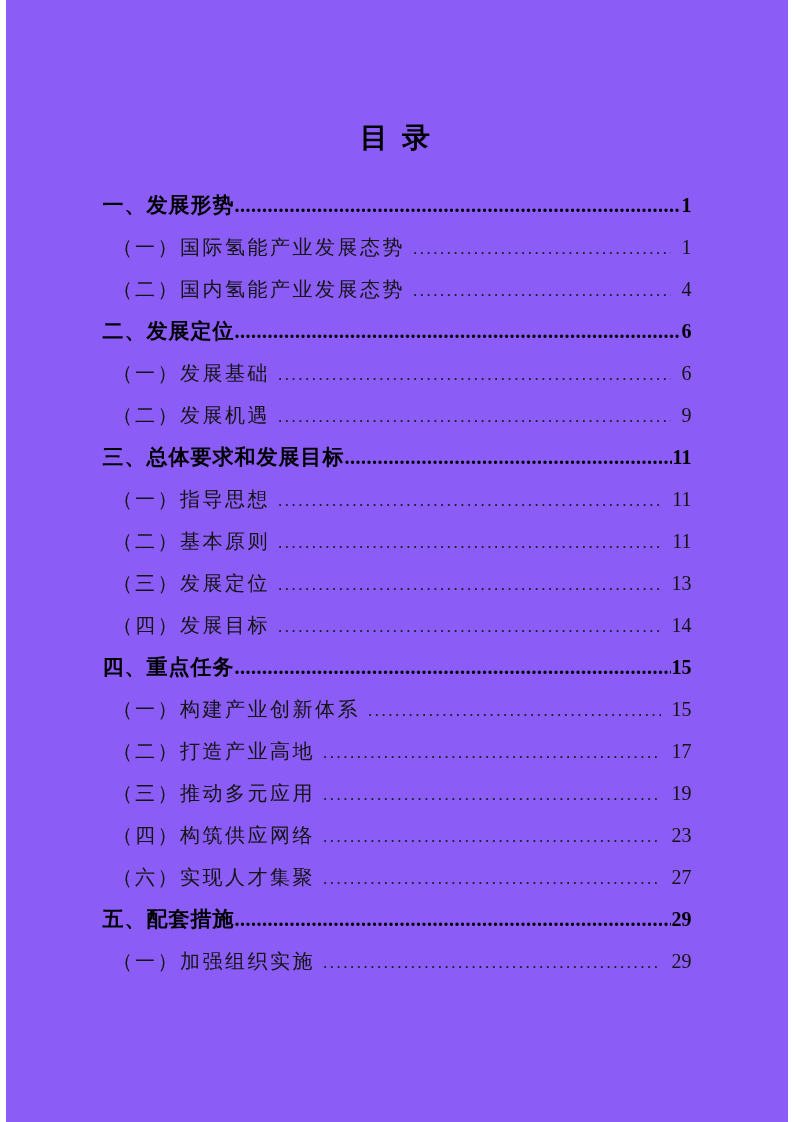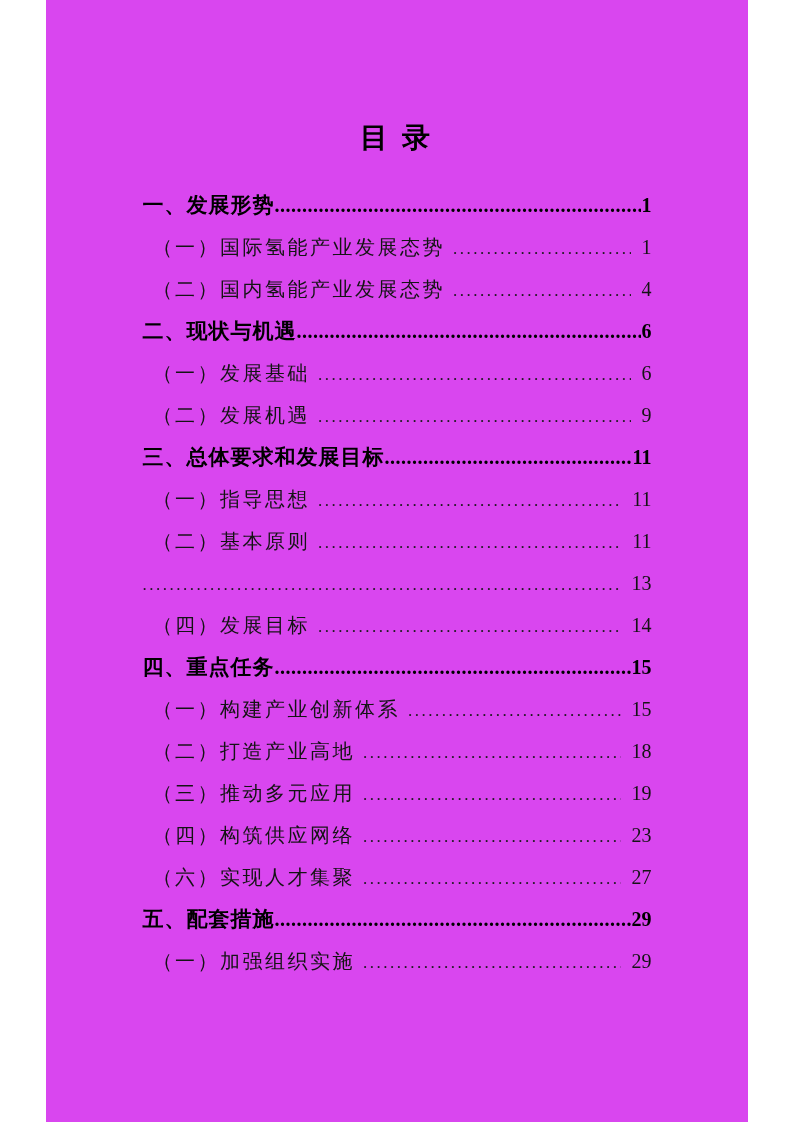--- a/index.html
+++ b/index.html
@@ -1,22 +1,22 @@
 <!DOCTYPE html>
 <html><head>
 <meta charset="utf-8">
 <style>
   * { box-sizing: border-box; }
   html, body { margin: 0; padding: 0; background: #ffffff; }
   .page {
     position: relative;
-    width: 702px;
+    width: 782px;
     height: 1122px;
     margin: 0 auto;
-    background: #d946ef;
+    background: #8b5cf6;
     color: #000000;
     font-family: "Liberation Serif", serif;
     overflow: hidden;
   }
   .title {
     margin-top: 120px;
     text-align: center;
     font-family: "Liberation Sans", sans-serif;
     font-size: 28px;
     font-weight: bold;
@@ -78,21 +78,21 @@
     <span class="label">（一）国际氢能产业发展态势</span>
     <span class="leader"></span>
     <span class="pagenum">1</span>
   </div>
       <div class="toc-row lvl2">
     <span class="label">（二）国内氢能产业发展态势</span>
     <span class="leader"></span>
     <span class="pagenum">4</span>
   </div>
       <div class="toc-row lvl1">
-    <span class="label">二、现状与机遇</span>
+    <span class="label">二、发展定位</span>
     <span class="leader"></span>
     <span class="pagenum">6</span>
   </div>
       <div class="toc-row lvl2">
     <span class="label">（一）发展基础</span>
     <span class="leader"></span>
     <span class="pagenum">6</span>
   </div>
       <div class="toc-row lvl2">
     <span class="label">（二）发展机遇</span>
@@ -108,20 +108,21 @@
     <span class="label">（一）指导思想</span>
     <span class="leader"></span>
     <span class="pagenum">11</span>
   </div>
       <div class="toc-row lvl2">
     <span class="label">（二）基本原则</span>
     <span class="leader"></span>
     <span class="pagenum">11</span>
   </div>
       <div class="toc-row lvl2">
+    <span class="label">（三）发展定位</span>
     <span class="leader"></span>
     <span class="pagenum">13</span>
   </div>
       <div class="toc-row lvl2">
     <span class="label">（四）发展目标</span>
     <span class="leader"></span>
     <span class="pagenum">14</span>
   </div>
       <div class="toc-row lvl1">
     <span class="label">四、重点任务</span>
@@ -129,21 +130,21 @@
     <span class="pagenum">15</span>
   </div>
       <div class="toc-row lvl2">
     <span class="label">（一）构建产业创新体系</span>
     <span class="leader"></span>
     <span class="pagenum">15</span>
   </div>
       <div class="toc-row lvl2">
     <span class="label">（二）打造产业高地</span>
     <span class="leader"></span>
-    <span class="pagenum">18</span>
+    <span class="pagenum">17</span>
   </div>
       <div class="toc-row lvl2">
     <span class="label">（三）推动多元应用</span>
     <span class="leader"></span>
     <span class="pagenum">19</span>
   </div>
       <div class="toc-row lvl2">
     <span class="label">（四）构筑供应网络</span>
     <span class="leader"></span>
     <span class="pagenum">23</span>

